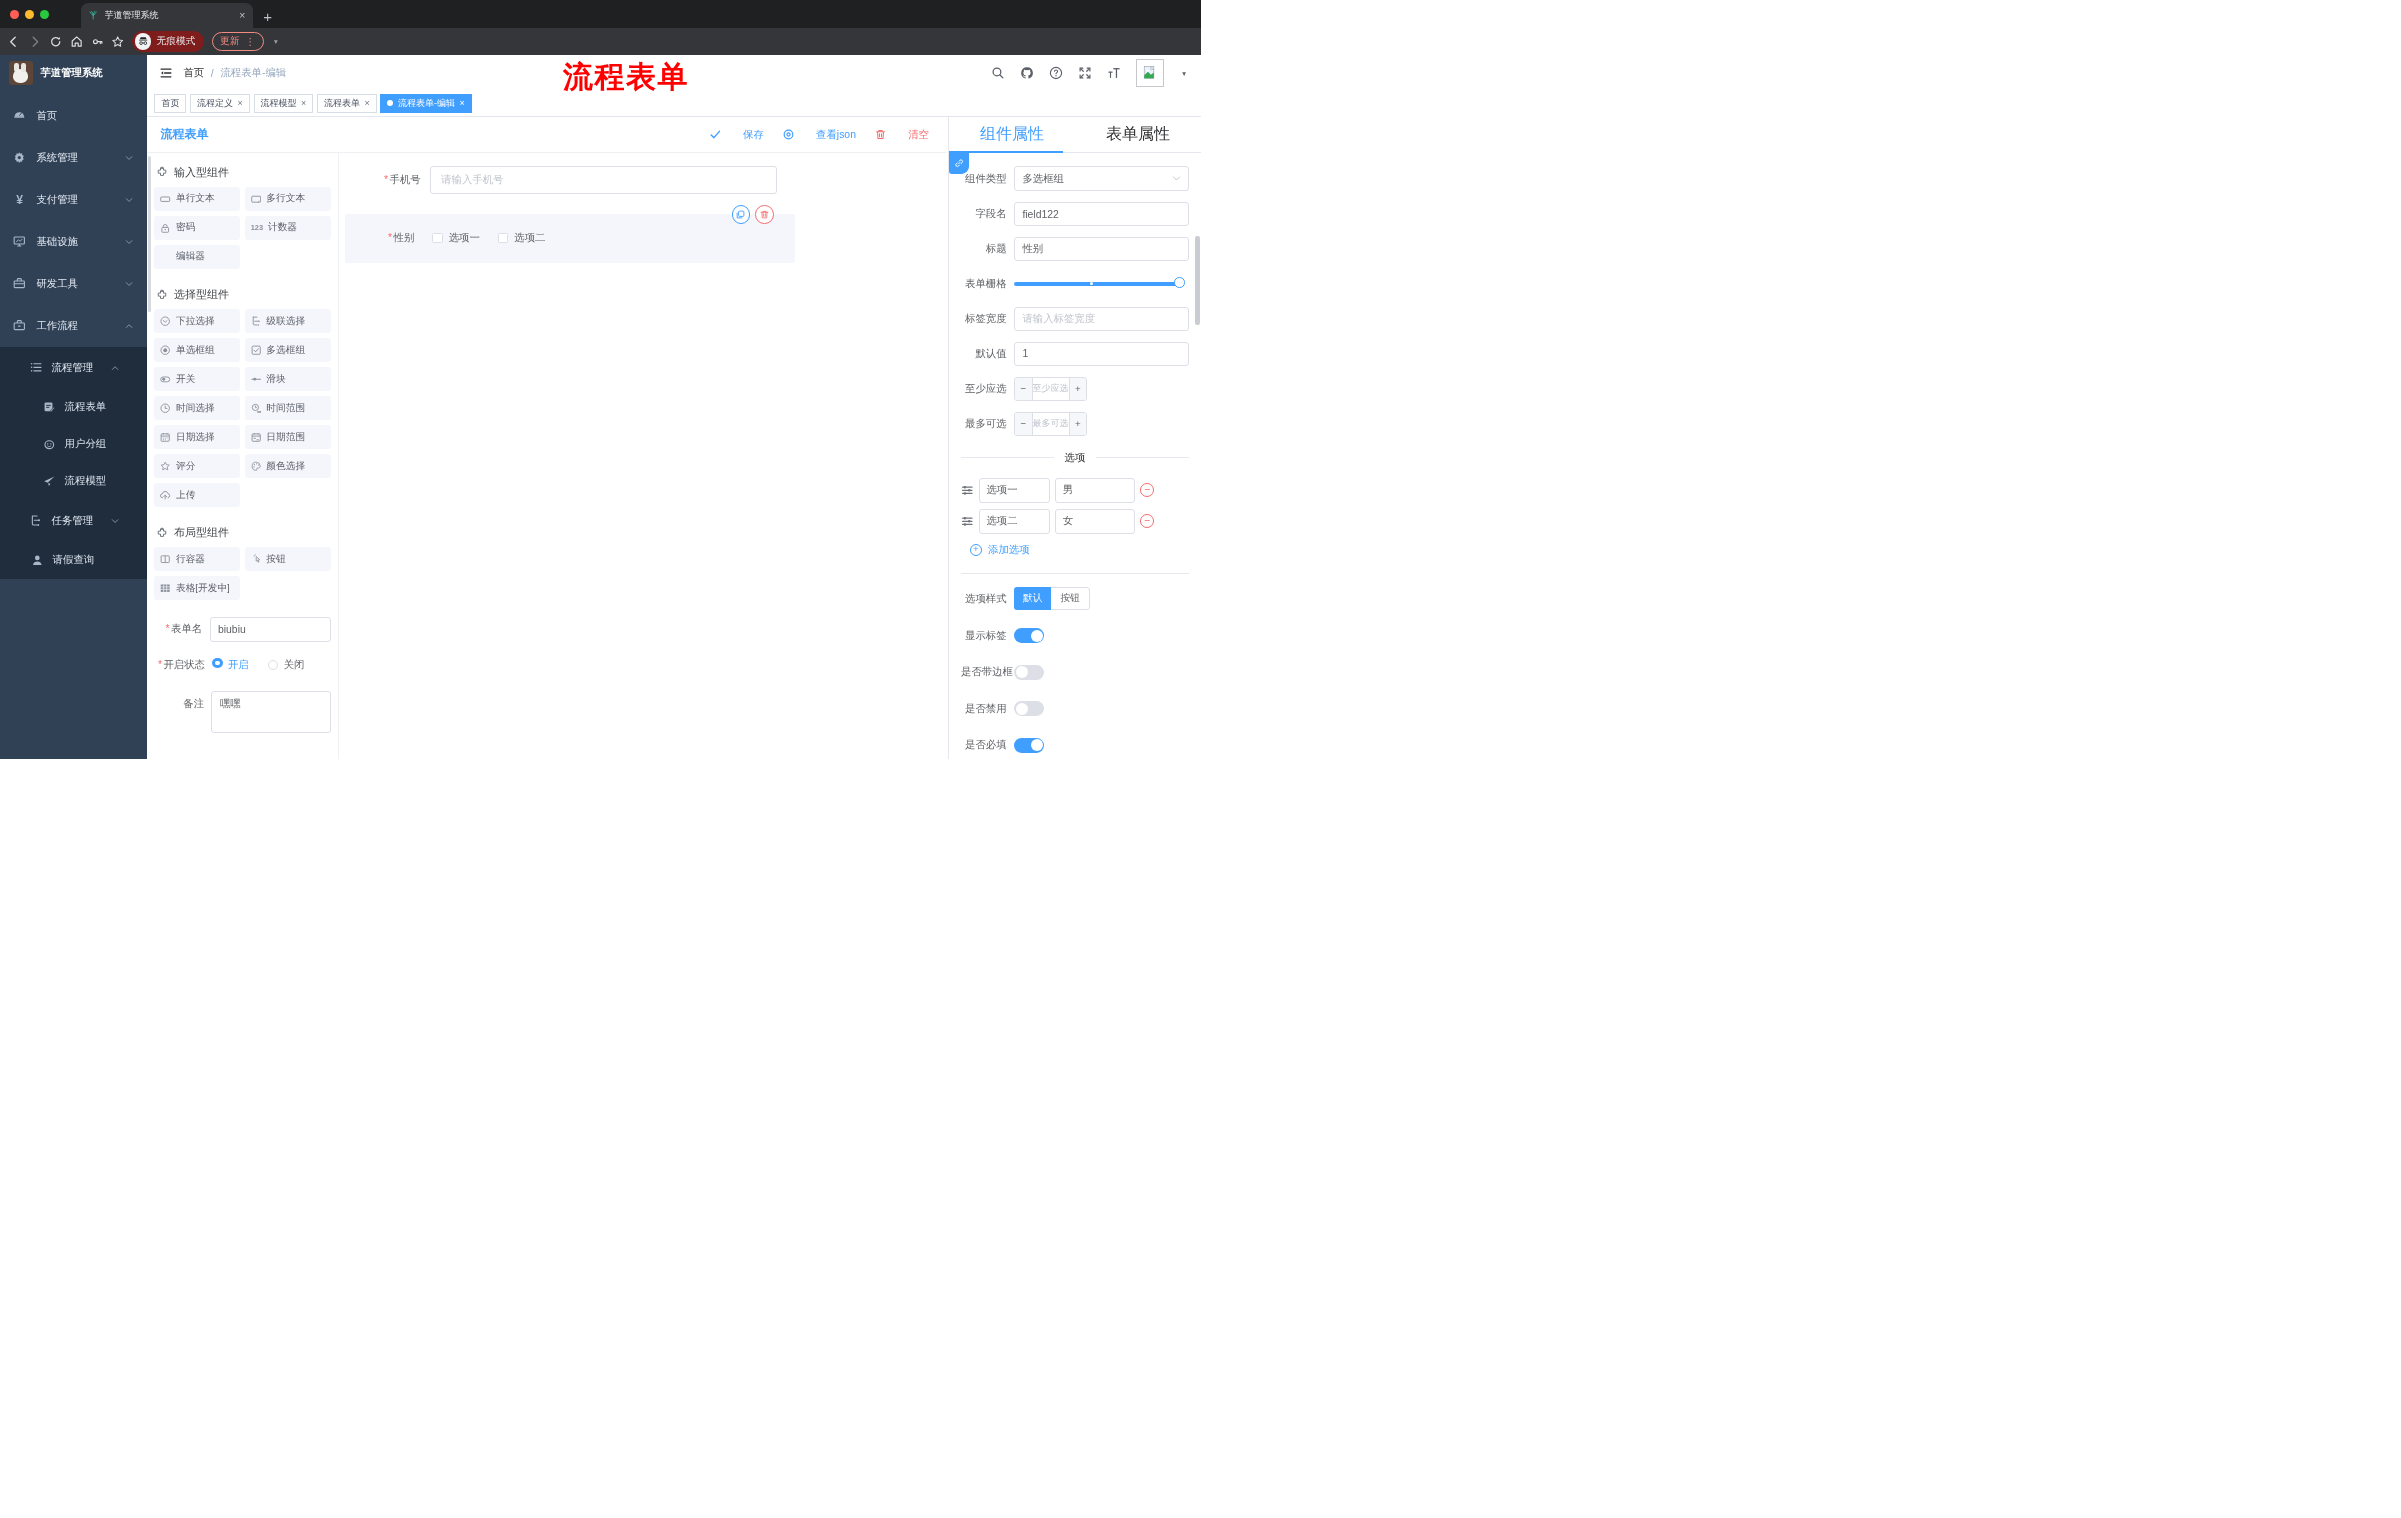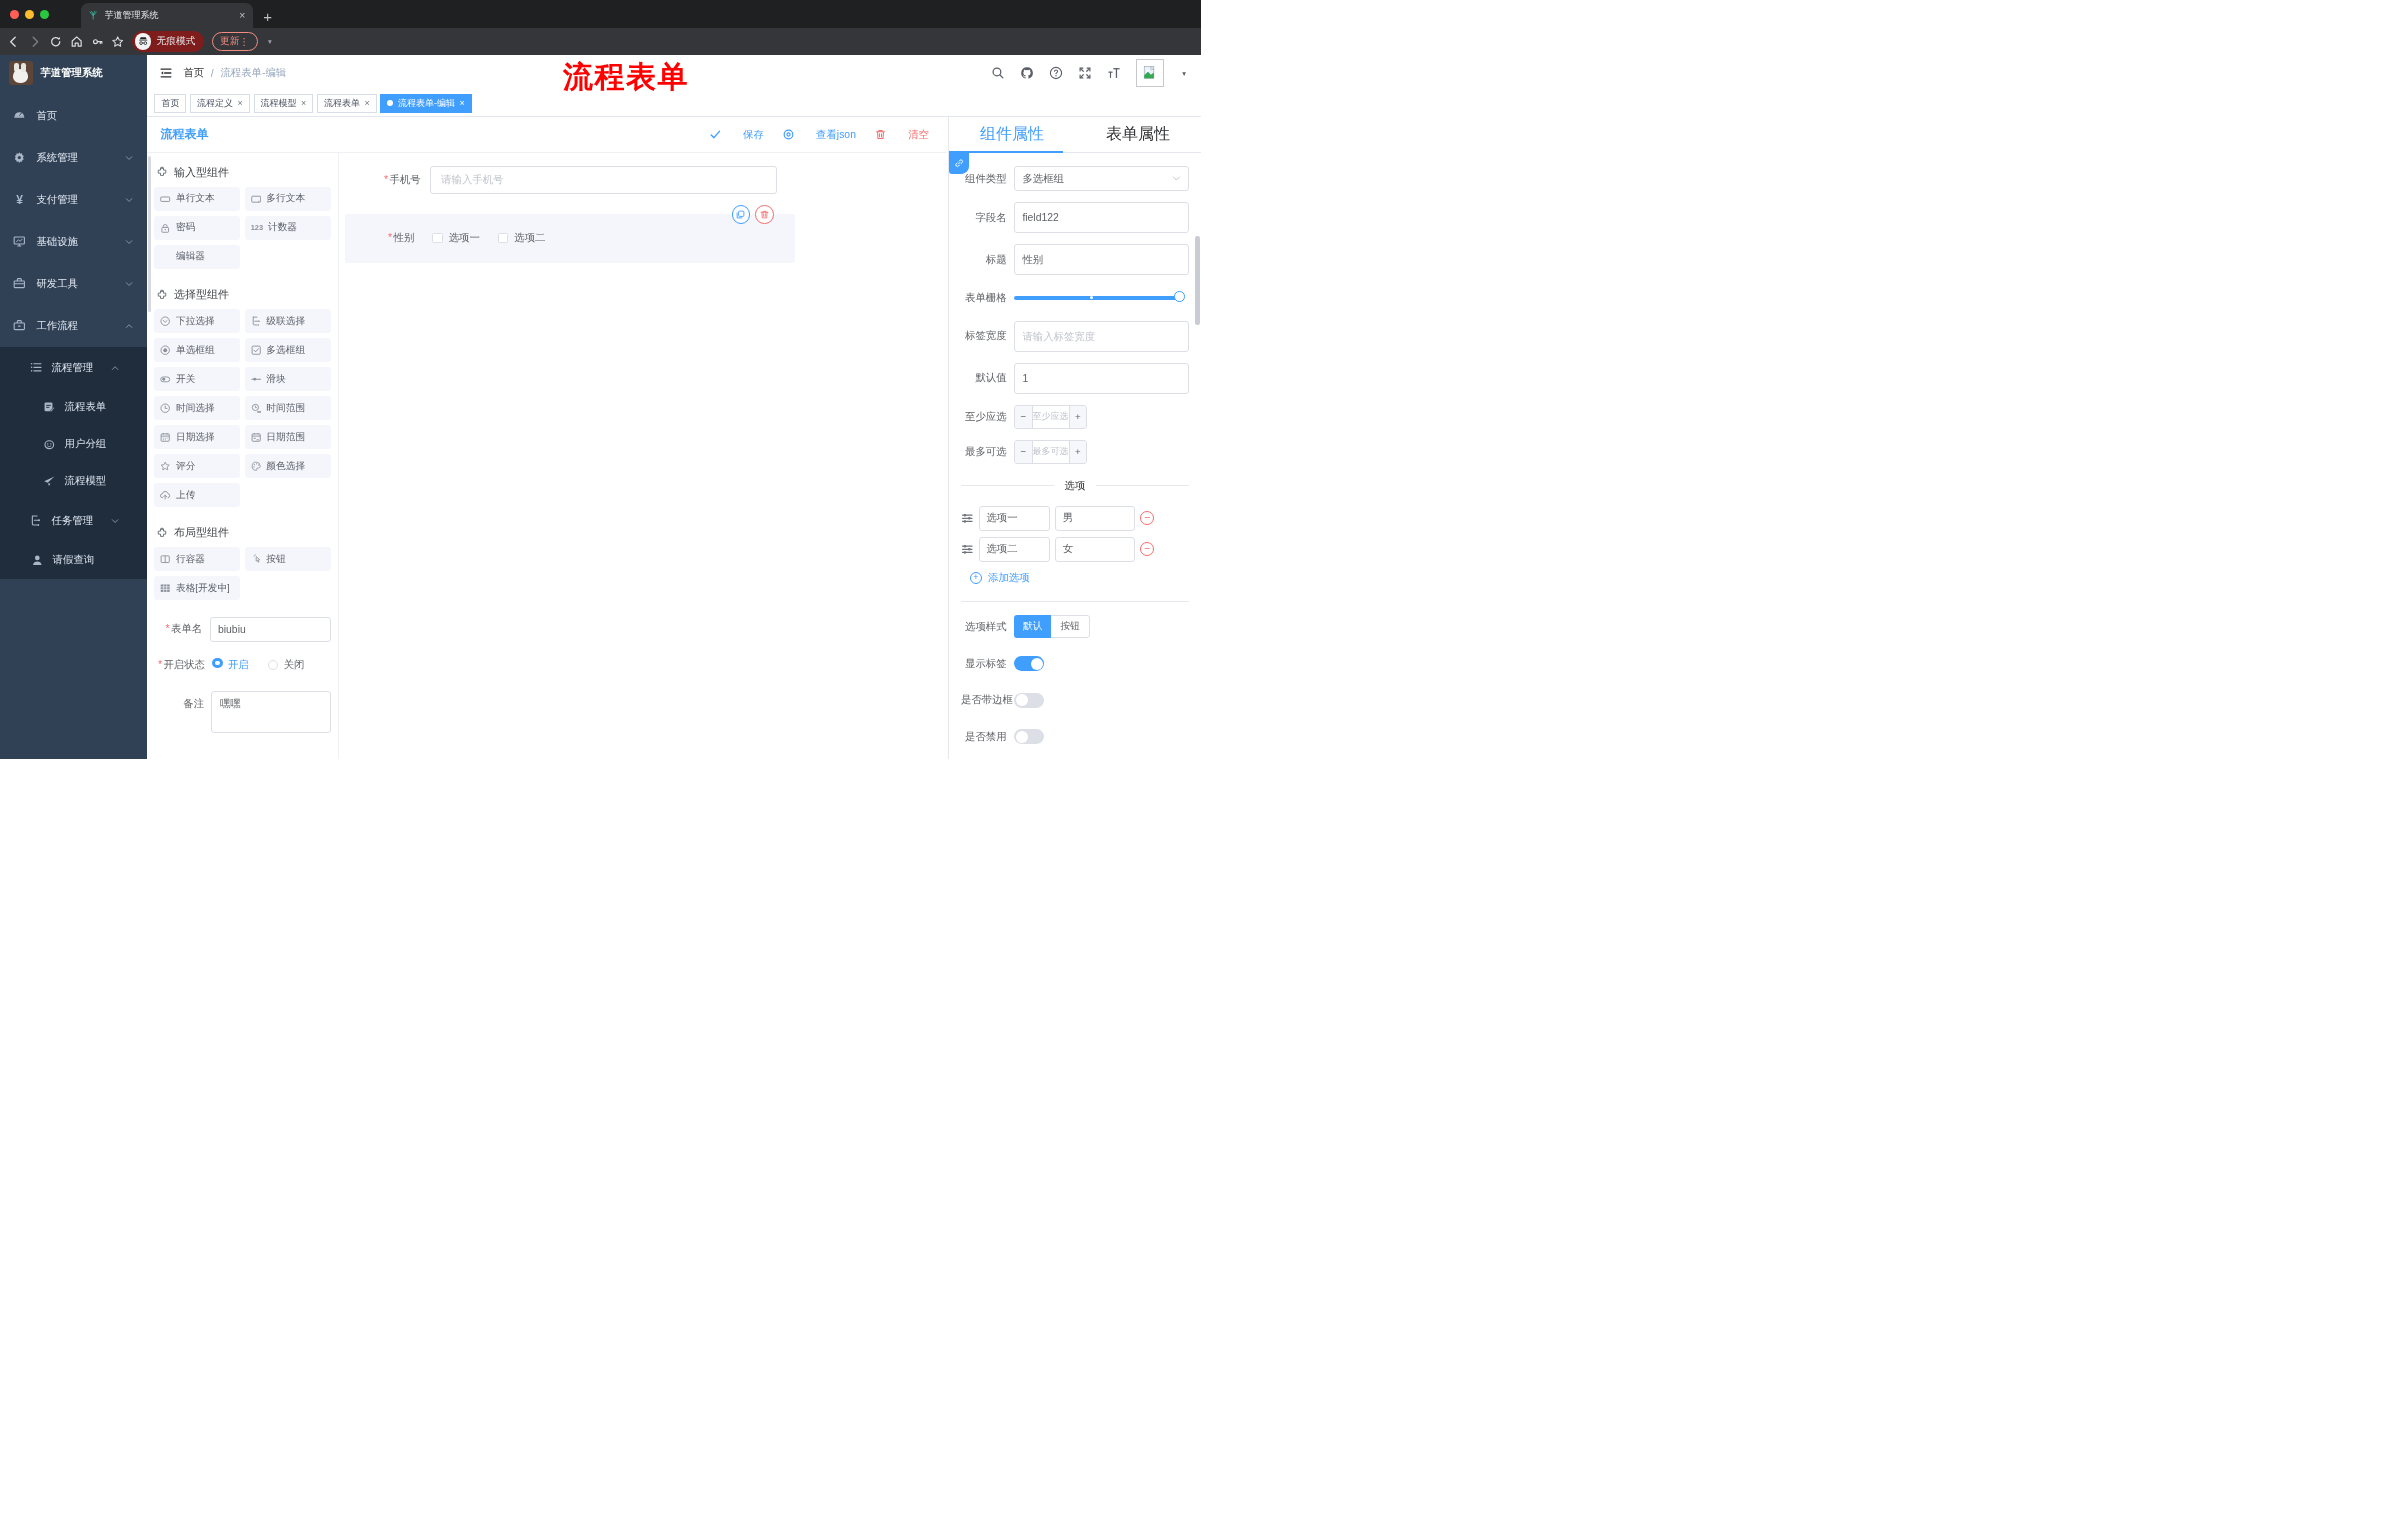--- a/index.html
+++ b/index.html
@@ -23,21 +23,21 @@
   .omnibox { flex:1; height:21px; background:#1f2021; border-radius:10.4px; display:flex;
     align-items:center; padding:0 10.4px; gap:6px; color:#9aa0a6; font-size:9.7px; }
   .omni-div { width:0.7px; height:10.4px; background:#5f6368; }
   .url-host { color:#e8eaed; }
   .url-path { color:#9aa0a6; }
   .incog { height:21px; background:#7f1d1d; border-radius:10.4px; display:flex; align-items:center;
     gap:5.2px; padding:0 9px 0 3px; color:#e8eaed; font-size:9.7px; }
   .incog-circle { width:16.3px; height:16.3px; border-radius:50%; background:#f1f3f4;
     display:flex; align-items:center; justify-content:center; }
   .update-pill { height:19.3px; border:1.1px solid #f28b82; border-radius:10.4px; color:#f28b82;
-    font-size:9.7px; display:flex; align-items:center; gap:0; padding:0 7.4px;text-align:right; }
+    font-size:9.7px; display:flex; align-items:center; gap:6px; padding:0 7.4px;text-align:right; }
   .caret { color:#9aa0a6; font-size:7.4px; padding:0 3px; }
 
   
   .app-row { display:flex; height:704px; }
 
   
   .sidebar { width:147px; background:#304156; flex:0 0 auto; color:#d4dce8; position:relative; }
   .logo-row { height:36px; display:flex; align-items:center; gap:7.4px; padding:0 9px; }
   .bunny { width:24px; height:24px; border-radius:3px; background:#5d4537; position:relative; overflow:hidden; flex:0 0 auto; }
   .bunny:before { content:""; position:absolute; left:5.2px; top:1.5px; width:4.5px; height:9px; background:#e8e6e3; border-radius:2.2px; }
@@ -126,21 +126,21 @@
   .rp-tab { flex:1; display:flex; align-items:center; justify-content:center; font-size:16px; color:#303133; }
   .rp-tab.active { color:#409eff; }
   .rp-underline { position:absolute; left:0; bottom:-0.7px; width:114px; height:1.5px; background:#409eff; }
   .link-tab { position:absolute; left:0; top:36px; width:20px; height:21px; background:#409eff;
     border-radius:0 0 7.4px 3px; display:flex; align-items:center; justify-content:center; color:#fff; }
   .link-tab .i { width:10.4px; height:10.4px; }
   .rp-body { position:absolute; left:0; right:0; top:36px; bottom:0; overflow:hidden; padding:7.4px 12px 0 12px; }
   .prow { display:flex; align-items:center; margin-bottom:11px; }
   .plabel { width:53px; text-align:right; font-size:10.4px; color:#606266; padding-right:7.4px; white-space:nowrap; flex:0 0 auto; }
   .pctrl { flex:1; display:flex; align-items:center; }
-  .pin { width:100%; height:31px; border:0.7px solid #dcdfe6; border-radius:3px; padding:0 7.4px;
+  .pin { width:100%; height:24px; border:0.7px solid #dcdfe6; border-radius:3px; padding:0 7.4px;
     font-size:10.4px; color:#606266; font-family:inherit; }
   .pin::placeholder { color:#c0c4cc; }
   .psel { width:100%; height:25px; border:0.7px solid #dcdfe6; border-radius:3px; padding:0 7.4px;
     display:flex; align-items:center; font-size:10.4px; color:#606266; }
   .psel .v { flex:1; }
   .psel .i { width:9px; height:9px; color:#c0c4cc; }
   .slider { position:relative; width:100%; height:4.5px; background:#409eff; border-radius:2.2px; margin-right:6px; }
   .slider .mark { position:absolute; left:46%; top:0.7px; width:3px; height:3px; background:#fff; border-radius:50%; }
   .slider .handle { position:absolute; right:-6px; top:-4.5px; width:10.4px; height:10.4px; background:#fff;
     border:1.5px solid #409eff; border-radius:50%; }

